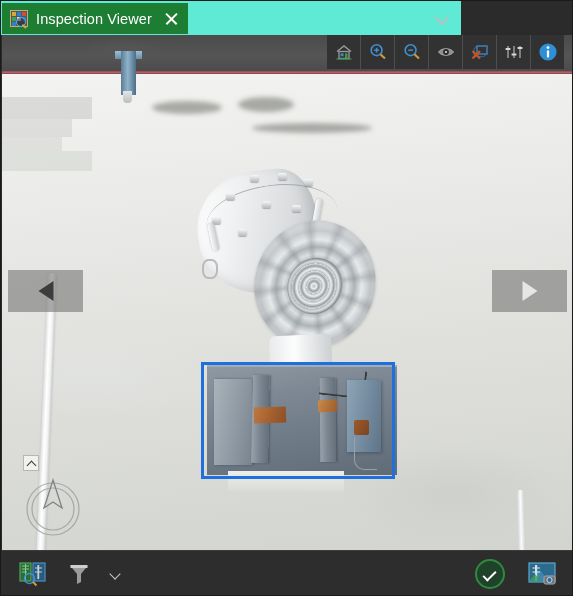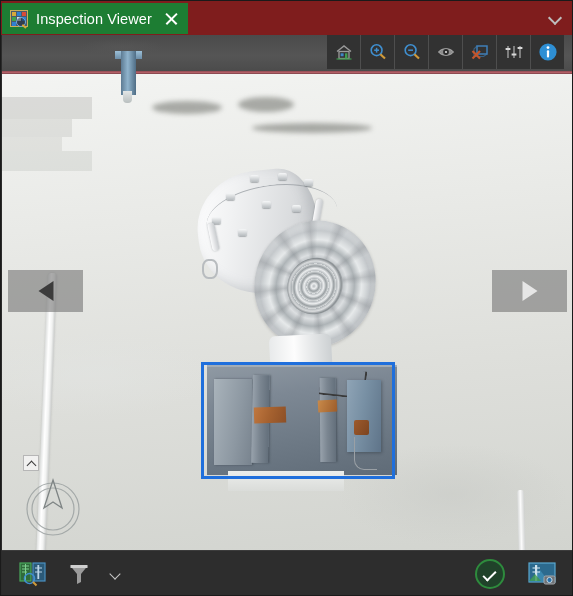--- a/index.html
+++ b/index.html
@@ -17,23 +17,23 @@
     background: #2b2b2b;
     overflow: hidden;
     box-sizing: border-box;
     border: 1px solid #1a1a1a;
   }
 
   
   .titlebar {
     position: absolute;
     left: 0; top: 0;
-    width: 573px;
+    width: 460px;
     height: 34px;
-    background: #7f1d1d;
+    background: #5eead4;
     box-sizing: border-box;
     padding-left: 21px;
   }
   .tab {
     position: absolute;
     left: 1px; top: 2px;
     height: 31px;
     display: flex;
     align-items: center;
     background: #1d7d33;

